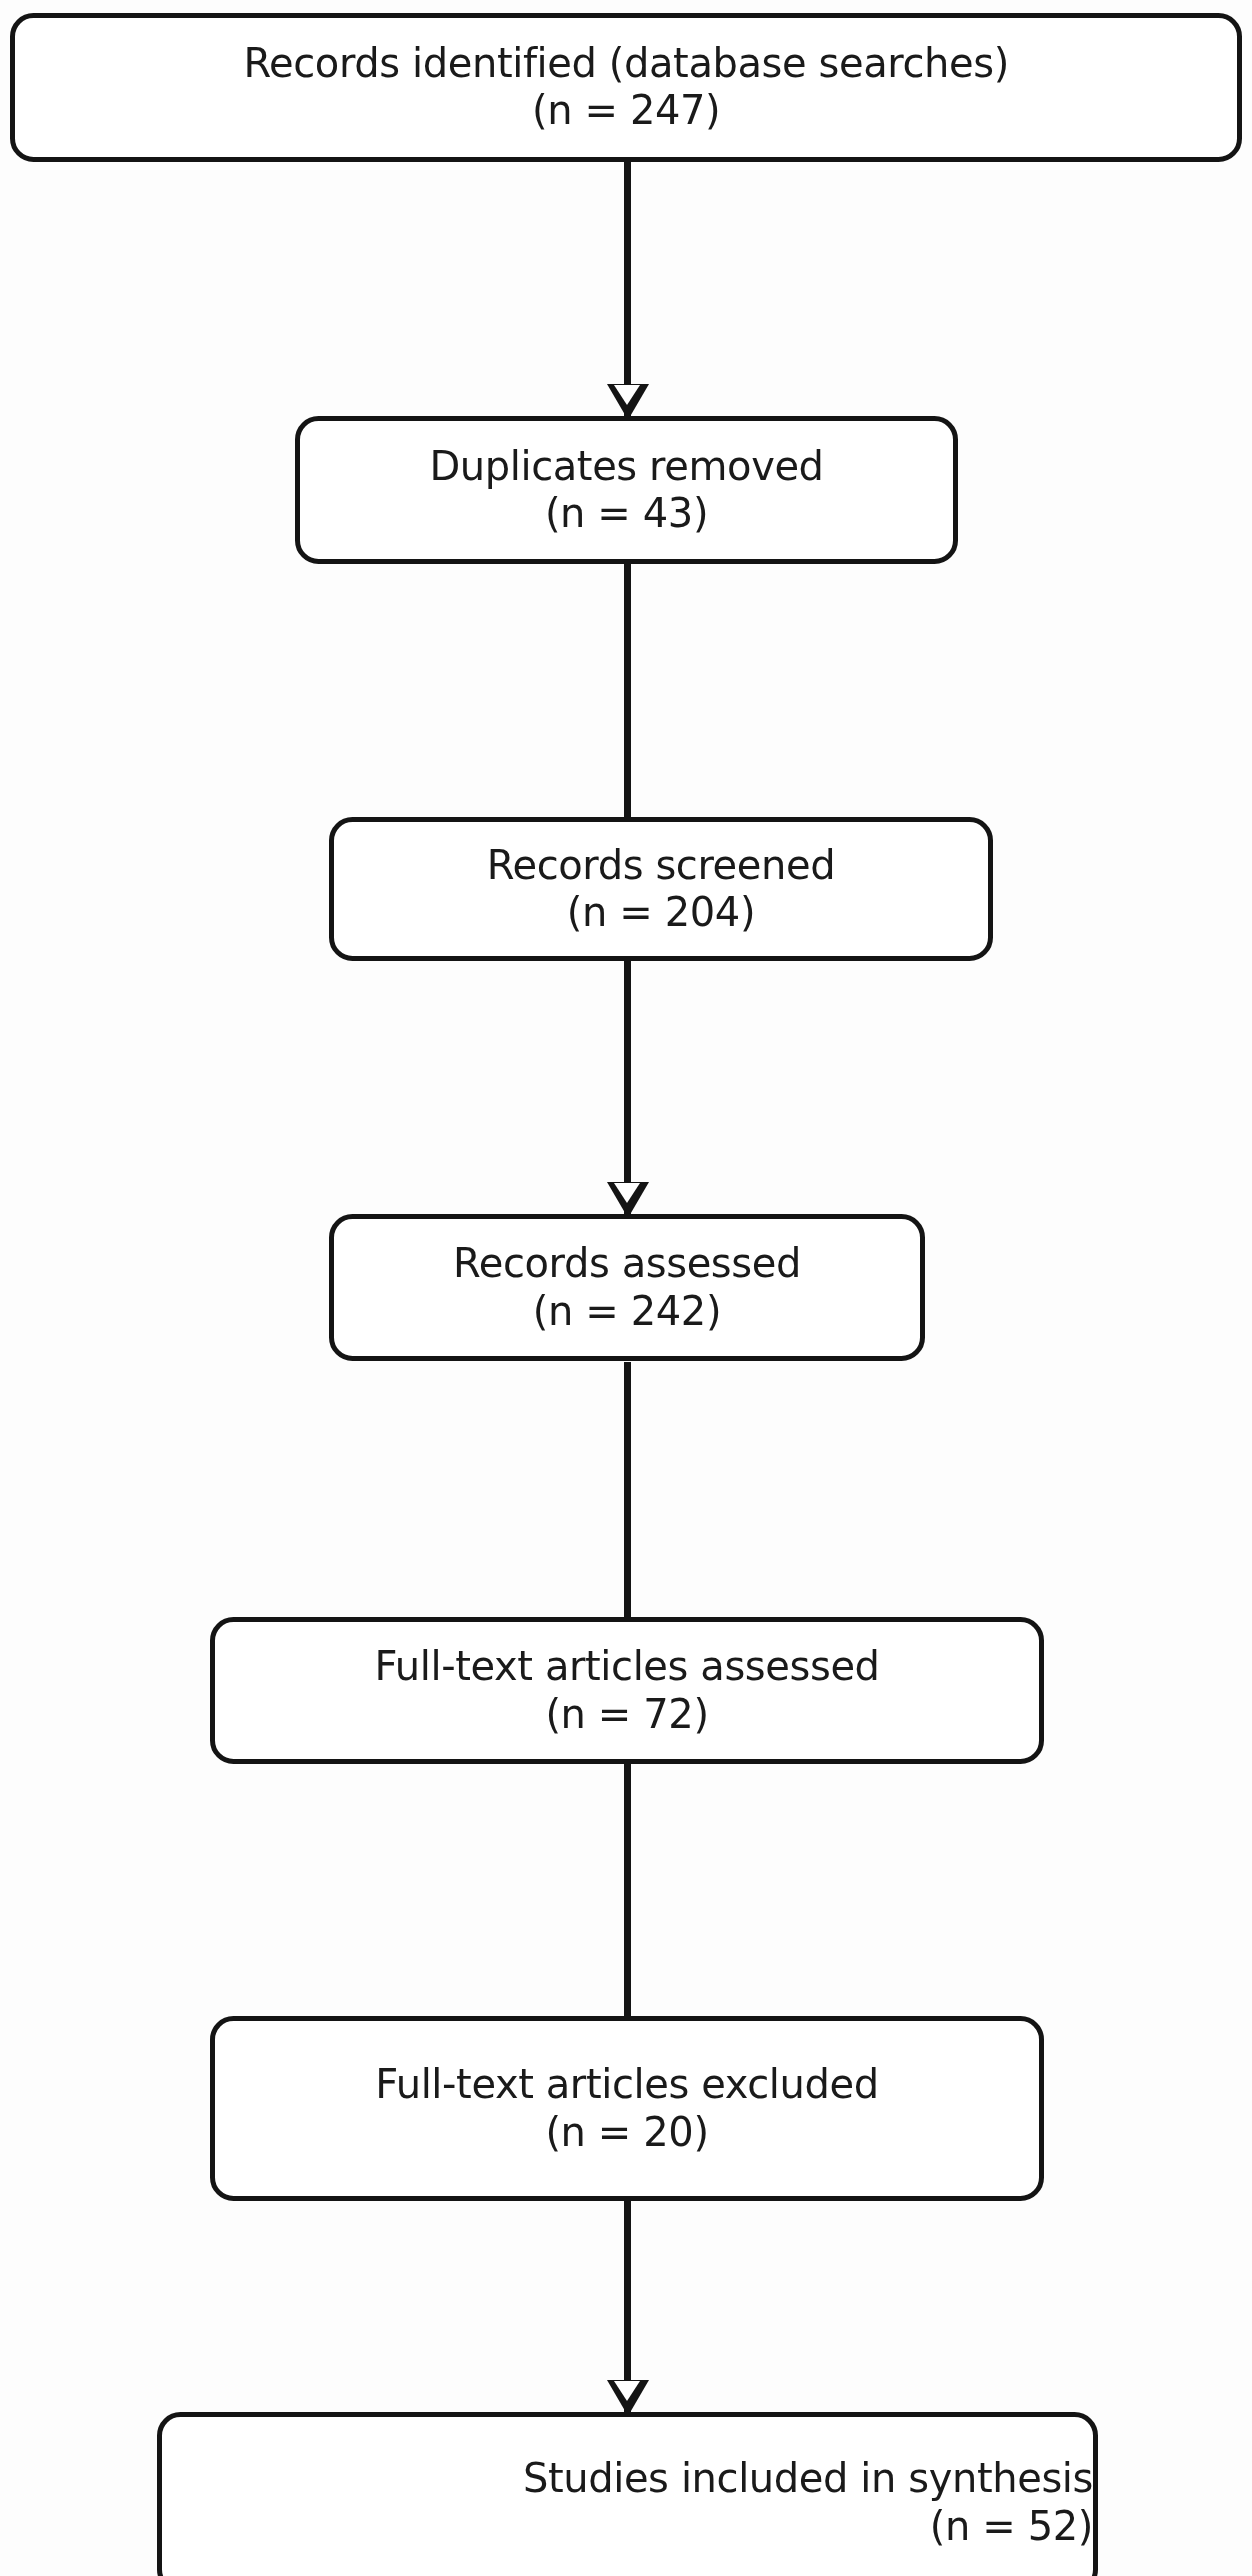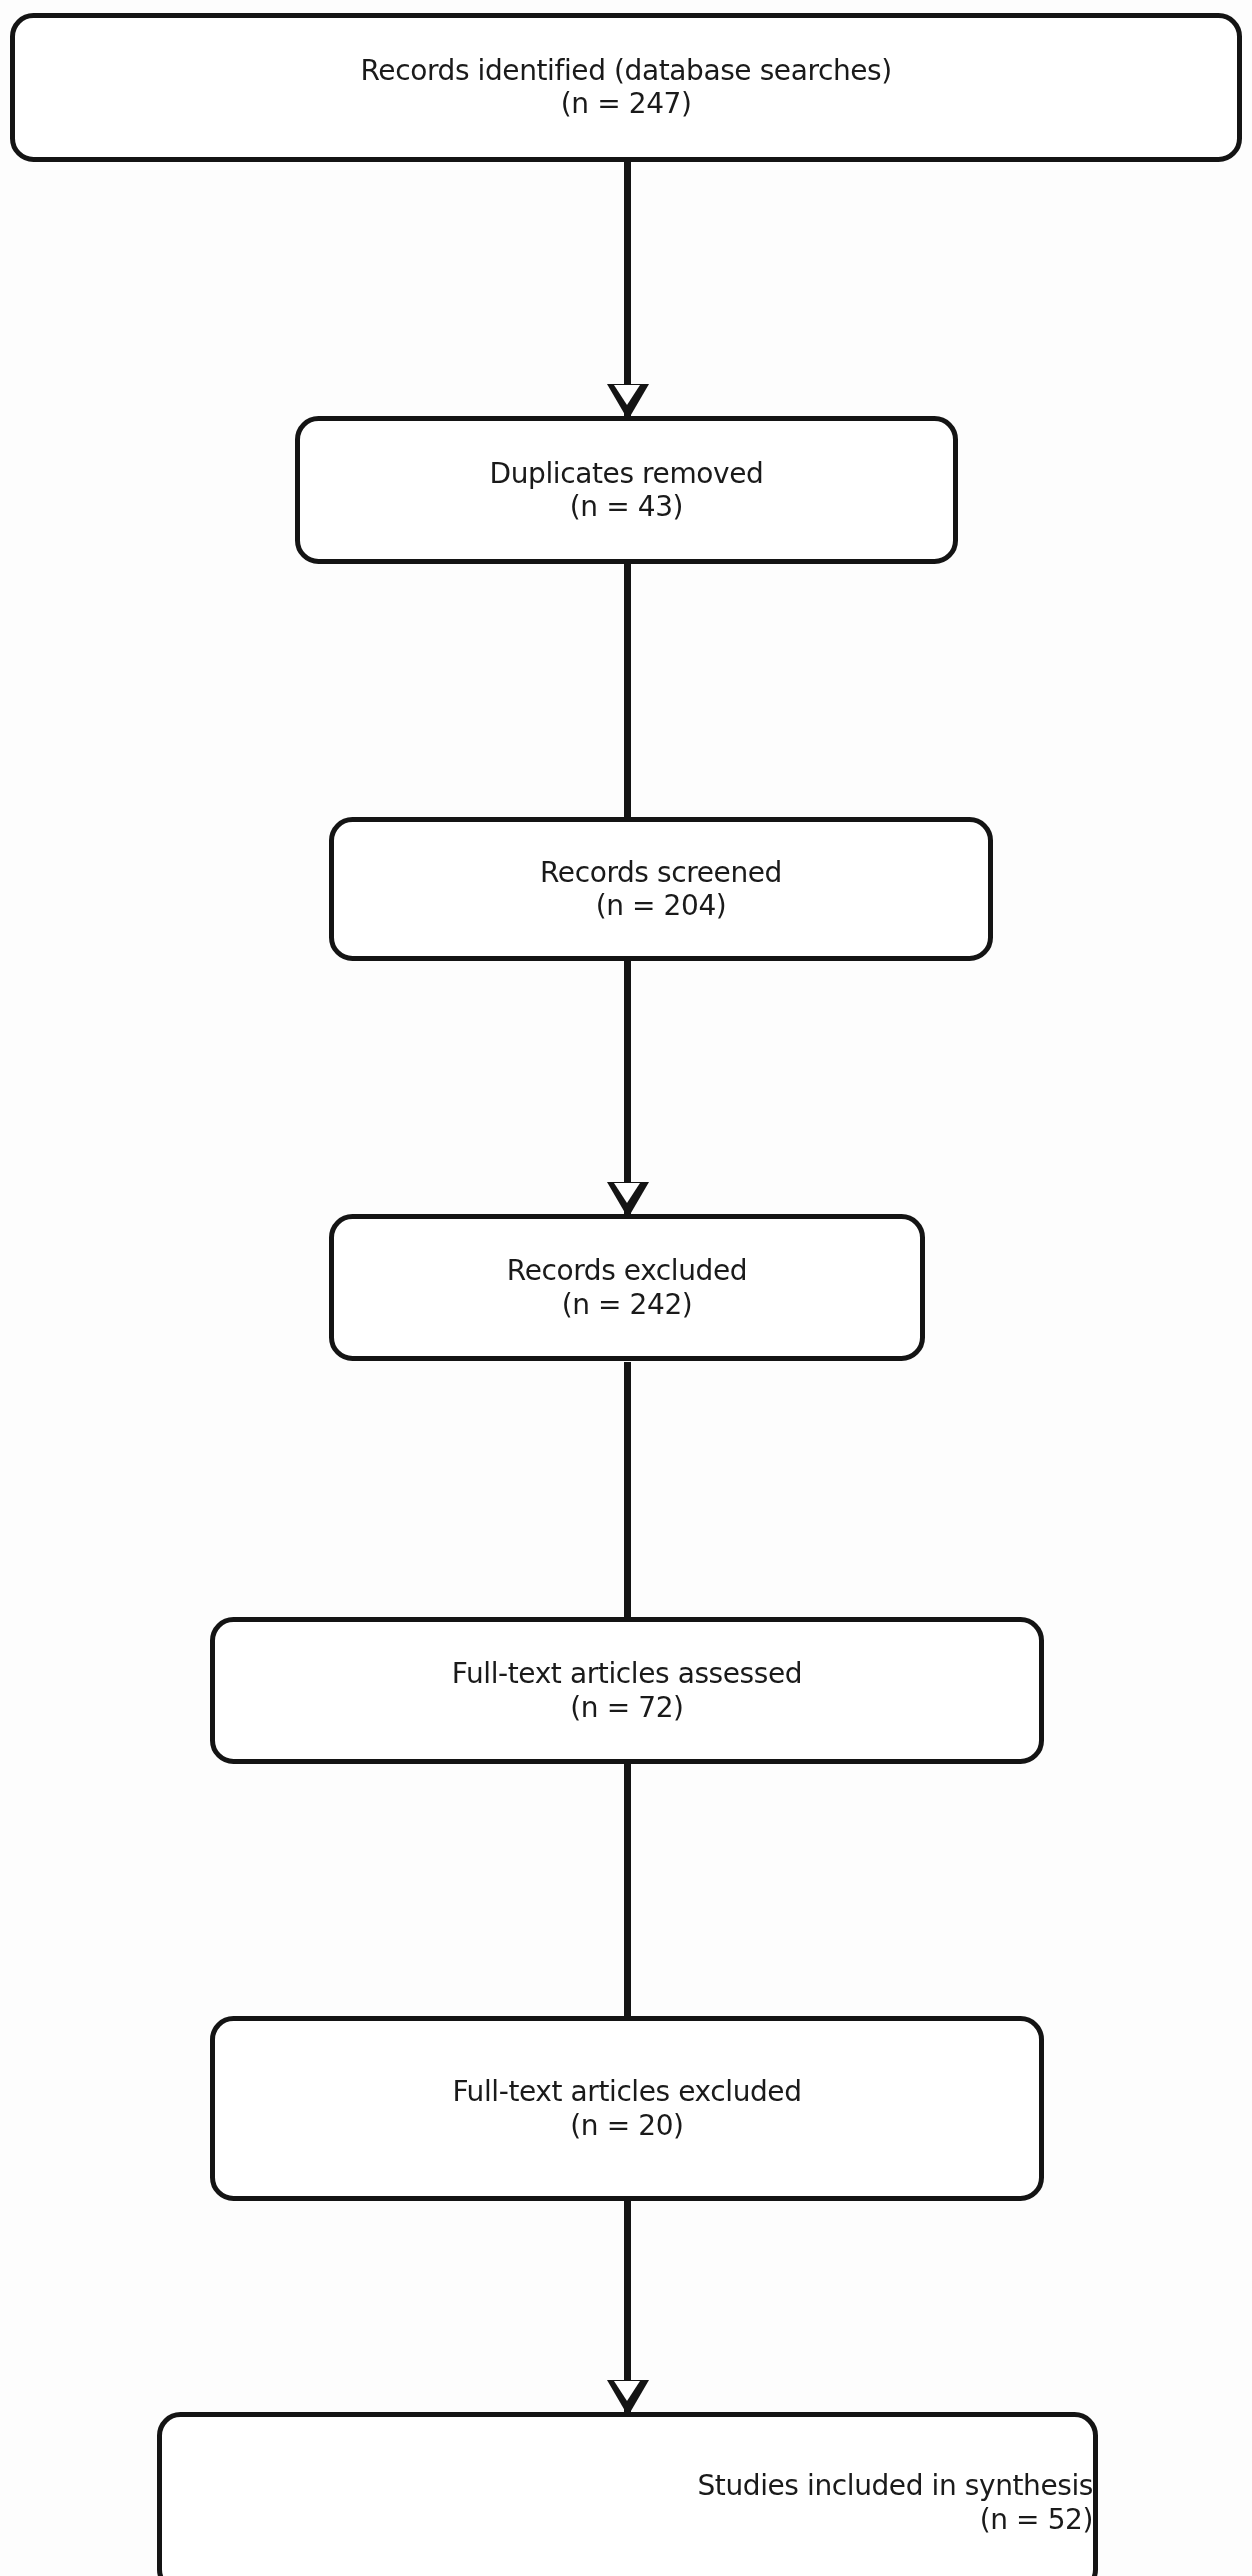--- a/index.html
+++ b/index.html
@@ -24,21 +24,21 @@
     background: #ffffff;
     border: 5.5px solid #141414;
     border-radius: 23.5px;
     display: flex;
     flex-direction: column;
     align-items: center;
     justify-content: center;
     text-align: center;
     color: #1a1a1a;
     font-family: "DejaVu Sans", sans-serif;
-    font-size: 28px;
+    font-size: 40px;
     line-height: 1.18;
     letter-spacing: -0.4px;
     z-index: 2;
   }
   .node .line1 { display: block; white-space: nowrap; }
   .node .line2 { display: block; white-space: nowrap; }
 
   
   .connector {
     position: absolute;
@@ -120,21 +120,21 @@
     <span class="line1">Duplicates removed</span>
     <span class="line2">(n = 43)</span>
   </div>
 
   <div class="node" style="left:329px; top:817px; width:664px; height:144px;">
     <span class="line1">Records screened</span>
     <span class="line2">(n = 204)</span>
   </div>
 
   <div class="node" style="left:329px; top:1214px; width:596px; height:147px;">
-    <span class="line1">Records excluded</span>
+    <span class="line1">Records assessed</span>
     <span class="line2">(n = 242)</span>
   </div>
 
   <div class="node" style="left:210px; top:1617px; width:834px; height:147px;">
     <span class="line1">Full-text articles assessed</span>
     <span class="line2">(n = 72)</span>
   </div>
 
   <div class="node" style="left:210px; top:2016px; width:834px; height:185px;">
     <span class="line1">Full-text articles excluded</span>

